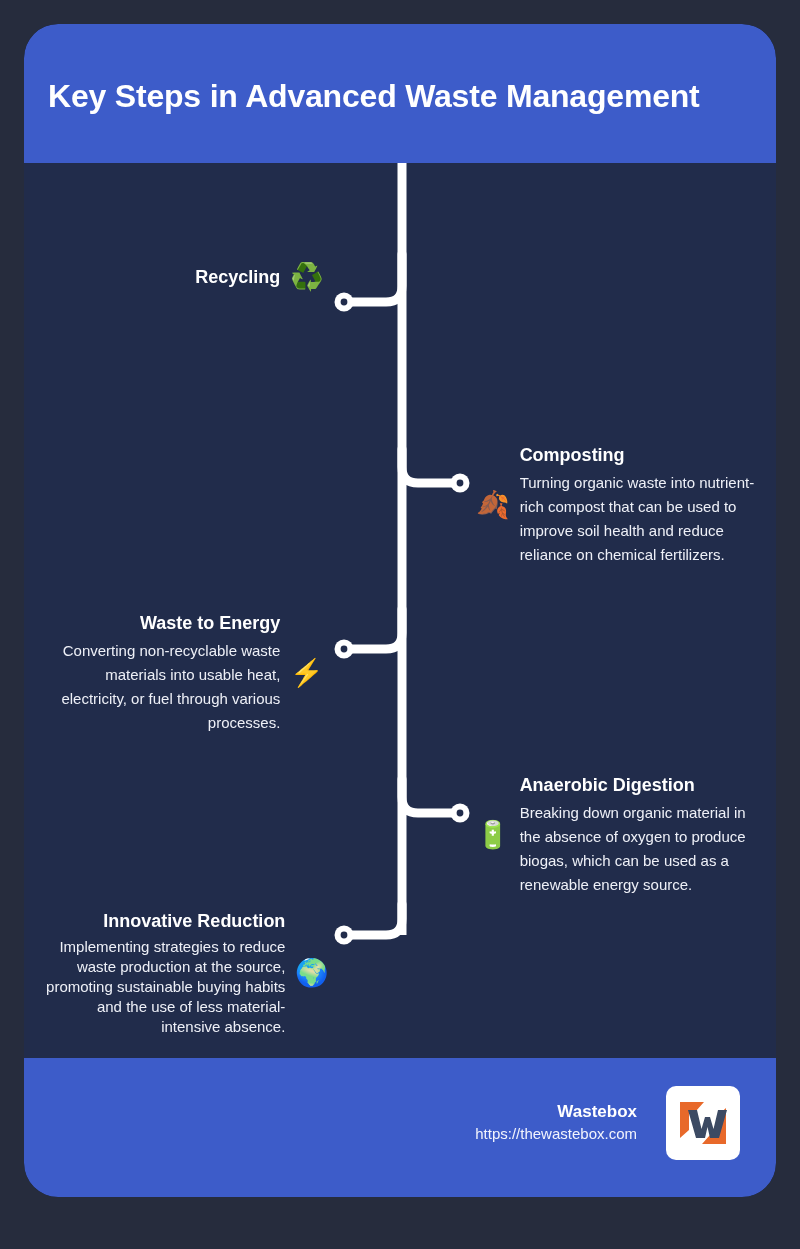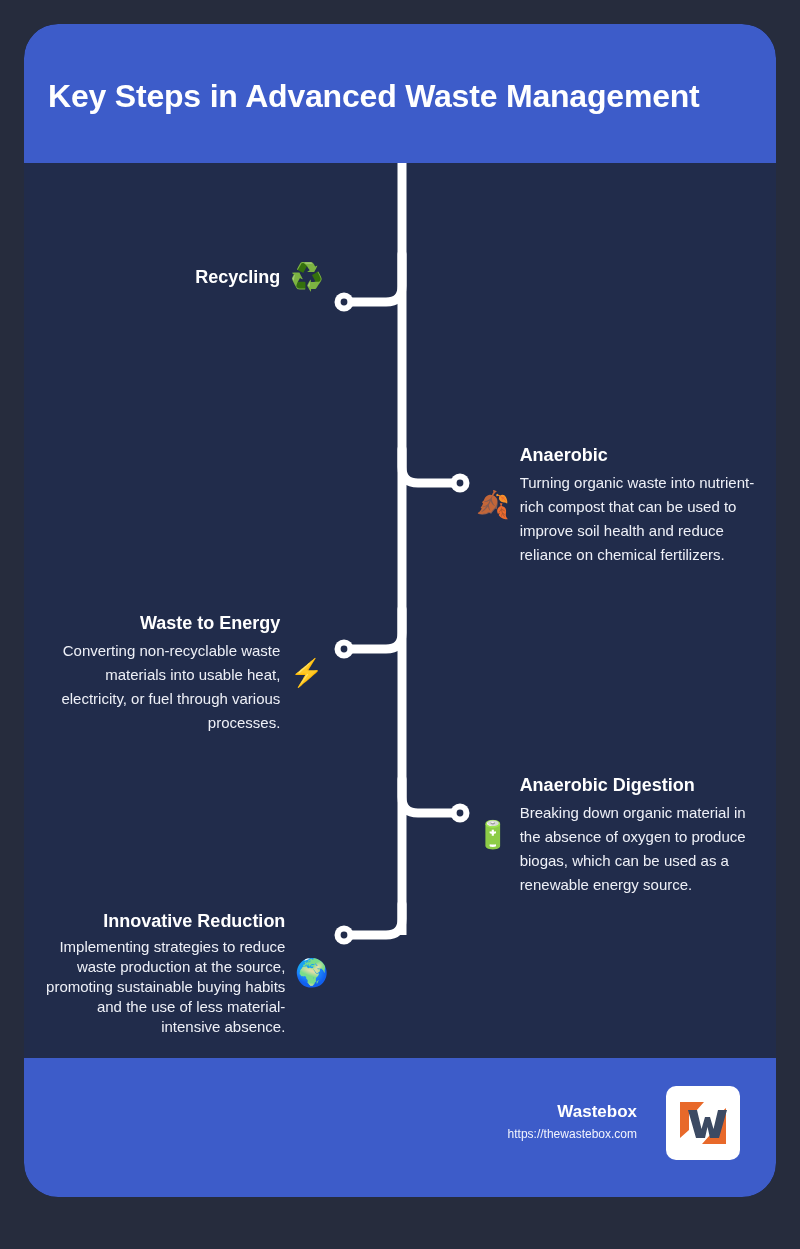--- a/index.html
+++ b/index.html
@@ -79,21 +79,21 @@
   .footer-text {
     text-align: right;
     color: #ffffff;
   }
   .footer-brand {
     font-size: 17px;
     font-weight: bold;
     line-height: 22px;
   }
   .footer-url {
-    font-size: 12px;
+    font-size: 15px;
     line-height: 22px;
     color: #f2f4fd;
   }
   .logo {
     width: 74px;
     height: 74px;
     background: #ffffff;
     border-radius: 10px;
     position: relative;
     flex: 0 0 auto;
@@ -186,21 +186,21 @@
     <div class="step step-left" style="left:12px; top:238px; width:288px;">
       <div class="step-text-left">
         <div class="step-title">Recycling</div>
       </div>
       <div class="step-emoji" style="margin-left:10px; margin-top:0px;">♻️</div>
     </div>
 
     <div class="step step-right" style="left:452px; top:419px; width:288px;">
       <div class="step-emoji" style="margin-right:10px; margin-top:0px;">🍂</div>
       <div class="step-text-right">
-        <div class="step-title">Anaerobic</div>
+        <div class="step-title">Composting</div>
         <div class="step-desc">Turning organic waste into nutrient-rich compost that can be used to improve soil health and reduce reliance on chemical fertilizers.</div>
       </div>
     </div>
 
     <div class="step step-left" style="left:12px; top:587px; width:288px;">
       <div class="step-text-left">
         <div class="step-title">Waste to Energy</div>
         <div class="step-desc">Converting non-recyclable waste materials into usable heat, electricity, or fuel through various processes.</div>
       </div>
       <div class="step-emoji" style="margin-left:10px; margin-top:0px;">⚡</div>

